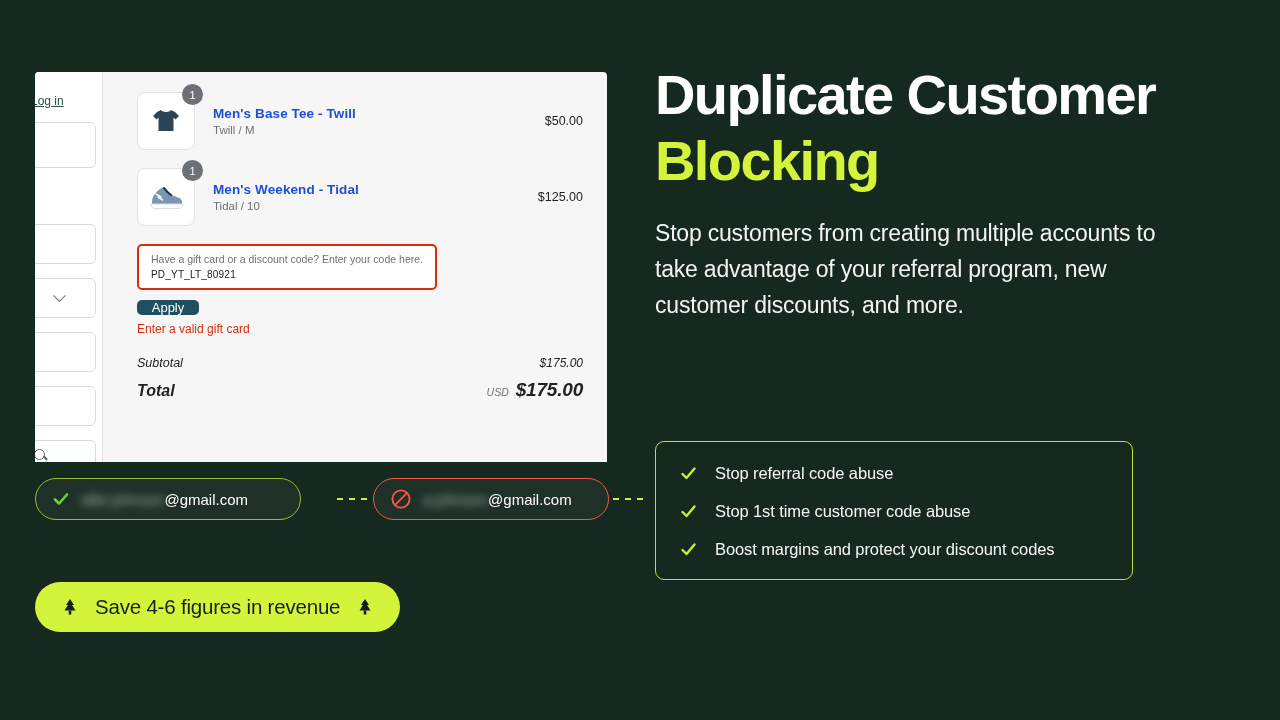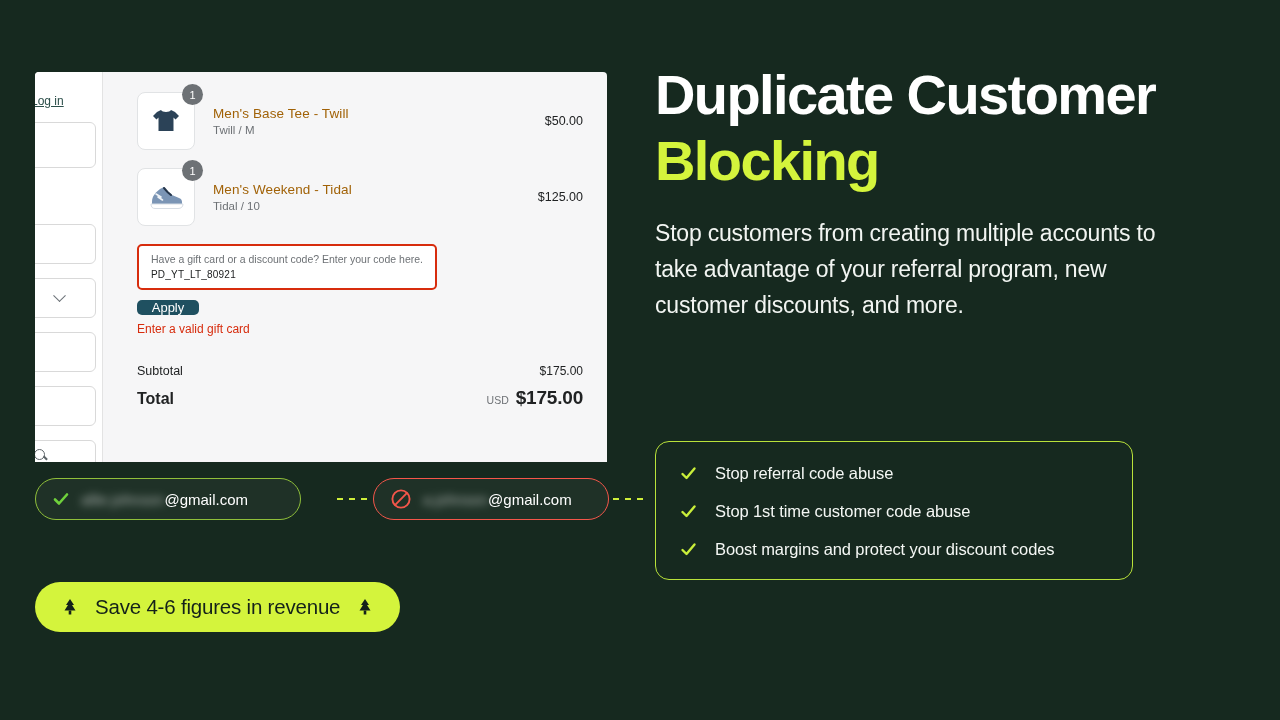--- a/index.html
+++ b/index.html
@@ -58,40 +58,40 @@
     border: 1px solid #e1e3e5; border-radius: 8px;
     display: flex; align-items: center; justify-content: center;
   }
   .qty-badge {
     position: absolute; top: -8px; right: -8px;
     width: 21px; height: 21px; border-radius: 50%;
     background: #6d7175; color: #fff;
     font-size: 11px; display: flex; align-items: center; justify-content: center;
   }
   .item-text { flex: 1; padding-left: 18px; }
-  .item-title { font-size: 13.5px; color: #a16207; font-weight: 400; letter-spacing: .1px; }
+  .item-title { font-size: 13.5px; color: #1d4ed8; font-weight: 700; letter-spacing: .1px; }
   .item-variant { font-size: 11.5px; color: #6d7175; margin-top: 3px; }
   .item-price { font-size: 12.5px; color: #202223; white-space: nowrap; }
 
   .discount-row { display: flex; align-items: flex-start; margin-top: 4px; gap: 10px; flex-direction: column; }
   .discount-field {
     flex: 1; border: 2px solid #d72c0d; border-radius: 5px;
     background: #fff; padding: 7px 12px 8px 12px;
   }
   .discount-label { font-size: 10.5px; color: #6d7175; line-height: 1.2; }
   .discount-value { font-size: 10px; color: #202223; margin-top: 3px; letter-spacing: .2px; }
   .apply-btn {
     width: 62px; background: #1f5060; color: #fff;
     border: none; border-radius: 5px; font-size: 13px;
     display: flex; align-items: center; justify-content: center;
     font-family: "Liberation Sans", sans-serif;
   }
   .error-text { font-size: 12px; color: #d72c0d; margin-top: 7px; }
 
-  .totals { margin-top: 28px; }
+  .totals { margin-top: 20px; font-style: italic; }
   .total-row { display: flex; justify-content: space-between; align-items: center; margin-bottom: 8px; }
   .total-label { font-size: 12.5px; color: #202223; display: flex; align-items: center; gap: 5px; }
   .total-value { font-size: 12px; color: #202223; }
   .total-value.muted { color: #6d7175; }
   .help-ico {
     width: 13px; height: 13px; border: 1px solid #8c9196; border-radius: 50%;
     font-size: 9px; color: #8c9196; display: flex; align-items: center; justify-content: center;
     line-height: 1;
   }
   .grand-row { display: flex; justify-content: space-between; align-items: baseline; margin-top: 9px; }
@@ -136,21 +136,21 @@
     font-size: 56px; line-height: 1.17; color: #ffffff;
     font-weight: 700; letter-spacing: -1.6px;
   }
   .headline .accent { color: #d4f43c; display: block; }
   .body-copy {
     margin-top: 22px; font-size: 23px; line-height: 1.57;
     color: #f2f5f2; letter-spacing: -.2px; max-width: 540px;
   }
   .feature-box {
     position: absolute; left: 0; top: 379px; width: 478px;
-    border: 1.5px solid #b9e23a; border-radius: 14px;
+    border: 1.5px solid #b9e23a; border-radius: 9px;
     padding: 22px 24px 20px 24px;
   }
   .feature-item { display: flex; align-items: center; gap: 18px; margin-bottom: 19px; }
   .feature-item:last-child { margin-bottom: 0; }
   .feature-text { font-size: 16.5px; color: #f4f7f4; letter-spacing: -.1px; }
   .fcheck { width: 17px; height: 17px; flex: 0 0 17px; }
 </style>
 </head>
 <body>
 

